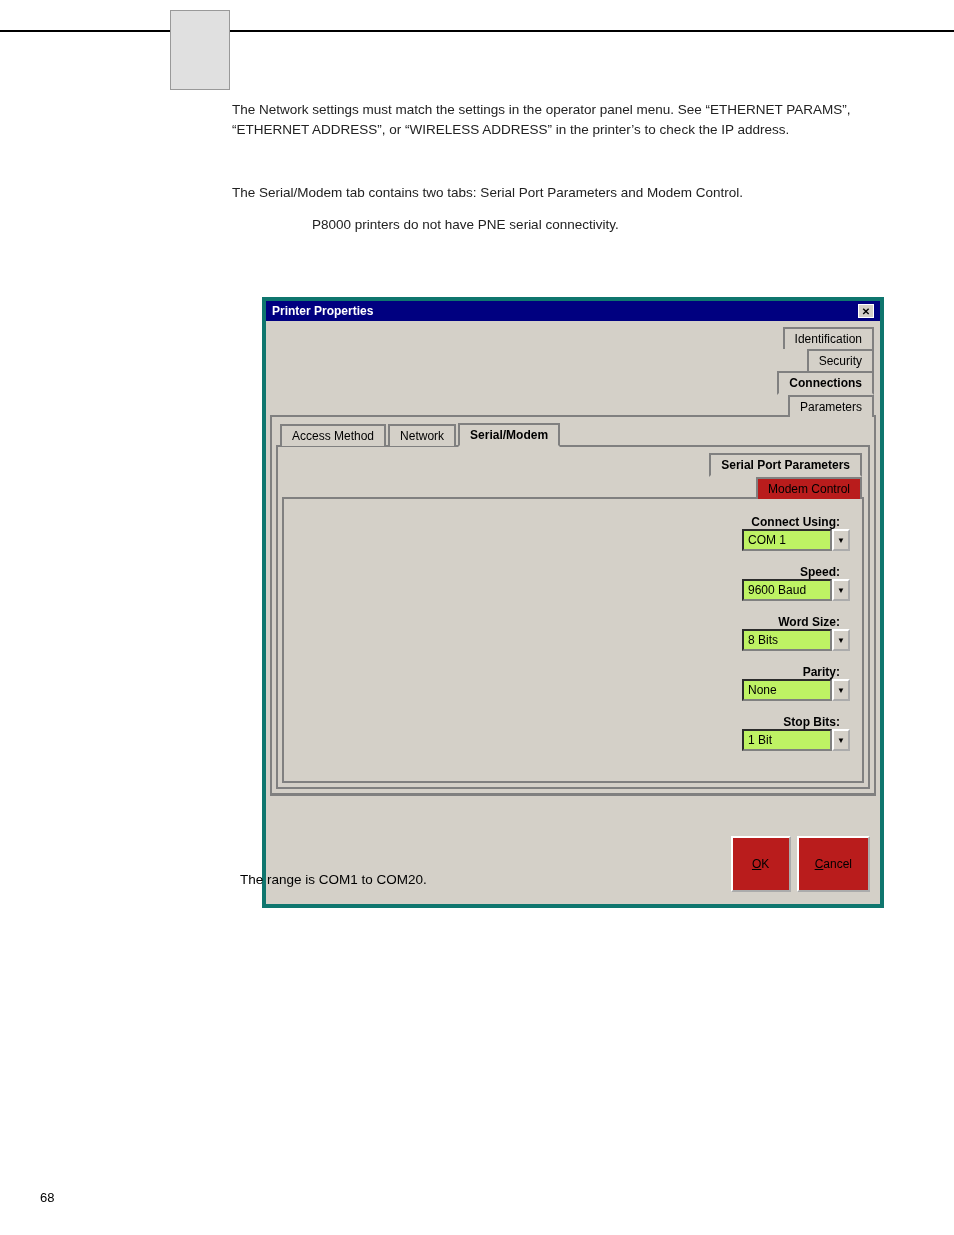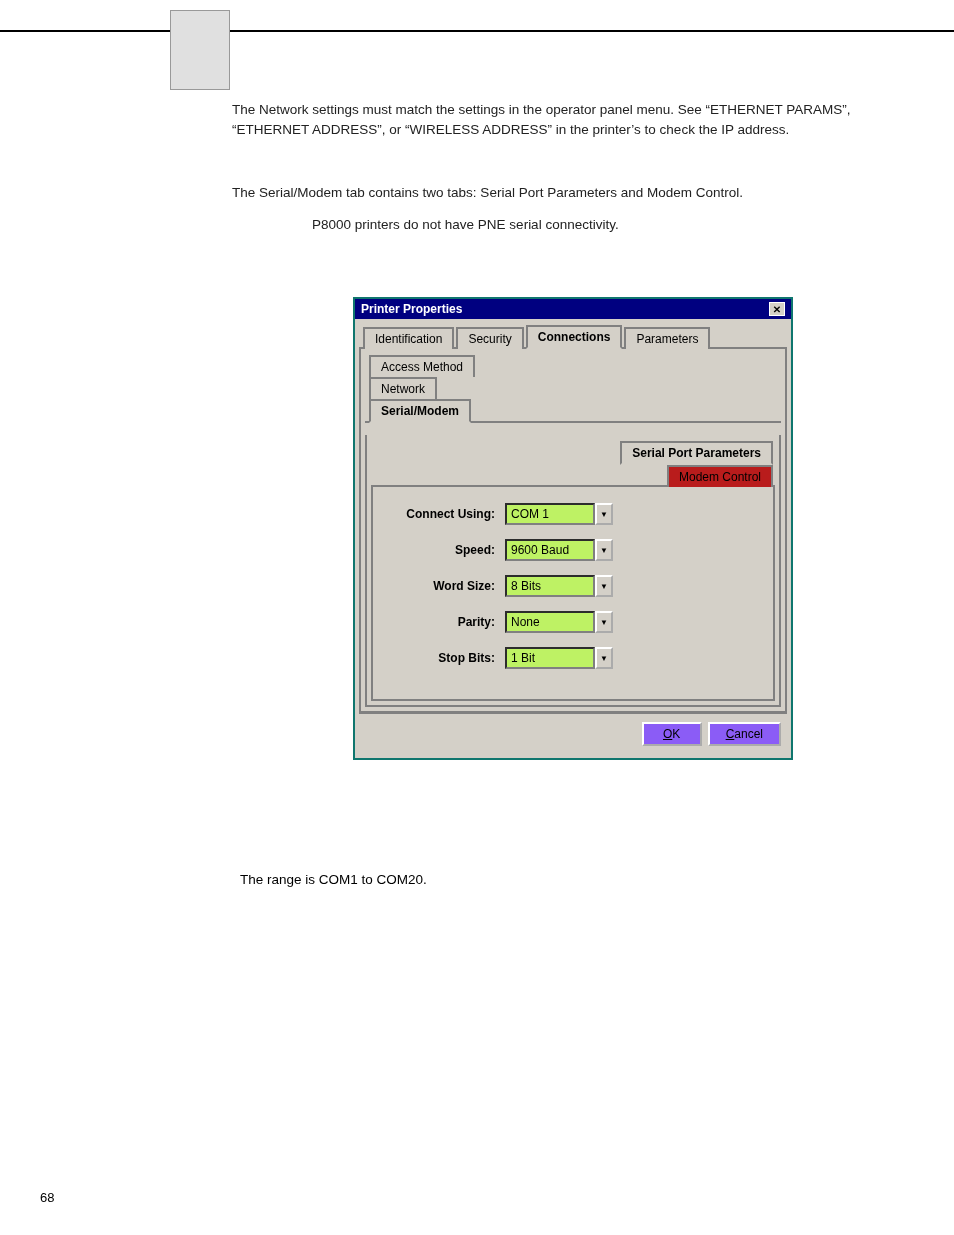--- a/index.html
+++ b/index.html
@@ -56,23 +56,23 @@
       margin-bottom: 12px;
       color: #222;
     }
 
     .section-gap {
       height: 30px;
     }
 
     
     .dialog {
-      border: 2px solid #0f766e;
-      background: #d4d0c8;
-      width: 440px;
+      border: 4px solid #0f766e;
+      background: #d4d0c8;
+      width: 622px;
       margin: 20px auto;
       font-family: Arial, sans-serif;
       font-size: 12px;
     }
 
     .dialog-titlebar {
       background: #000080;
       color: #fff;
       padding: 3px 6px;
       display: flex;
@@ -100,20 +100,21 @@
       padding: 4px;
     }
 
     
     .tabs-row {
       display: flex;
       align-items: flex-end;
       border-bottom: 2px solid #808080;
       padding-left: 4px;
       margin-bottom: 0;
+      flex-direction: column;
     }
 
     .tab {
       background: #d4d0c8;
       border: 2px solid #808080;
       border-bottom: none;
       padding: 3px 10px;
       margin-right: 2px;
       cursor: pointer;
       font-size: 12px;
@@ -131,25 +132,24 @@
     .tab-content {
       border: 2px solid #808080;
       border-top: none;
       padding: 4px;
       background: #d4d0c8;
     }
 
     
     .tabs-row2 {
       display: flex;
-      align-items: flex-start;
+      align-items: center;
       border-bottom: 2px solid #808080;
       padding-left: 4px;
-      margin-bottom: 12px;
-      flex-direction: column;
+      margin-bottom: 0;
     }
 
     .tab2 {
       background: #d4d0c8;
       border: 2px solid #808080;
       border-bottom: none;
       padding: 3px 10px;
       margin-right: 2px;
       cursor: pointer;
       font-size: 12px;
@@ -203,22 +203,23 @@
     .tab3-content {
       border: 2px solid #808080;
       border-top: none;
       padding: 16px 12px;
       background: #d4d0c8;
     }
 
     
     .form-row {
       display: flex;
-      align-items: center;
+      align-items: flex-end;
       margin-bottom: 14px;
+      flex-direction: column;
     }
 
     .form-label {
       text-align: right;
       width: 110px;
       margin-right: 10px;
       font-size: 12px;
       font-weight: bold;
     }
 
@@ -252,26 +253,27 @@
     .dialog-buttons {
       display: flex;
       justify-content: flex-end;
       padding: 8px 6px;
       gap: 6px;
       border-top: 1px solid #808080;
       background: #d4d0c8;
     }
 
     .btn {
-      background: #8b5cf6;
+      background: #b91c1c;
       border: 2px outset #fff;
-      padding: 3px 16px;
+      padding: 19px 16px;
       font-size: 12px;
       cursor: pointer;
       min-width: 60px;
+      margin-top: 32px;
     }
 
     
     .bottom-text {
       position: absolute;
       top: 870px;
       left: 240px;
       right: 40px;
       font-size: 13.5px;
       line-height: 1.5;

